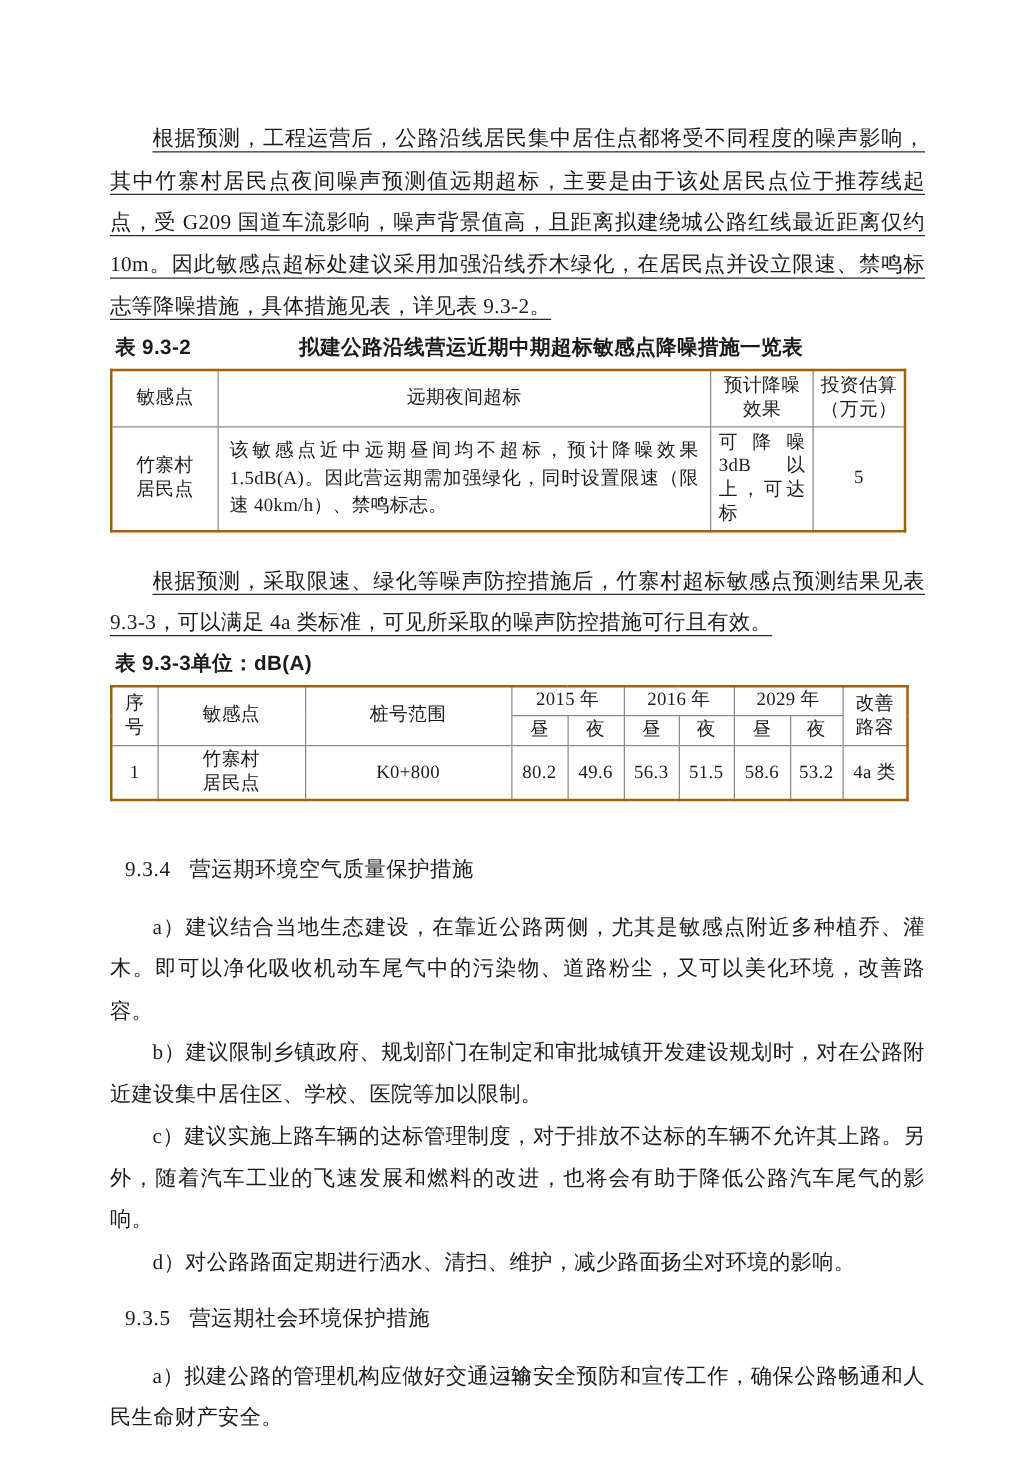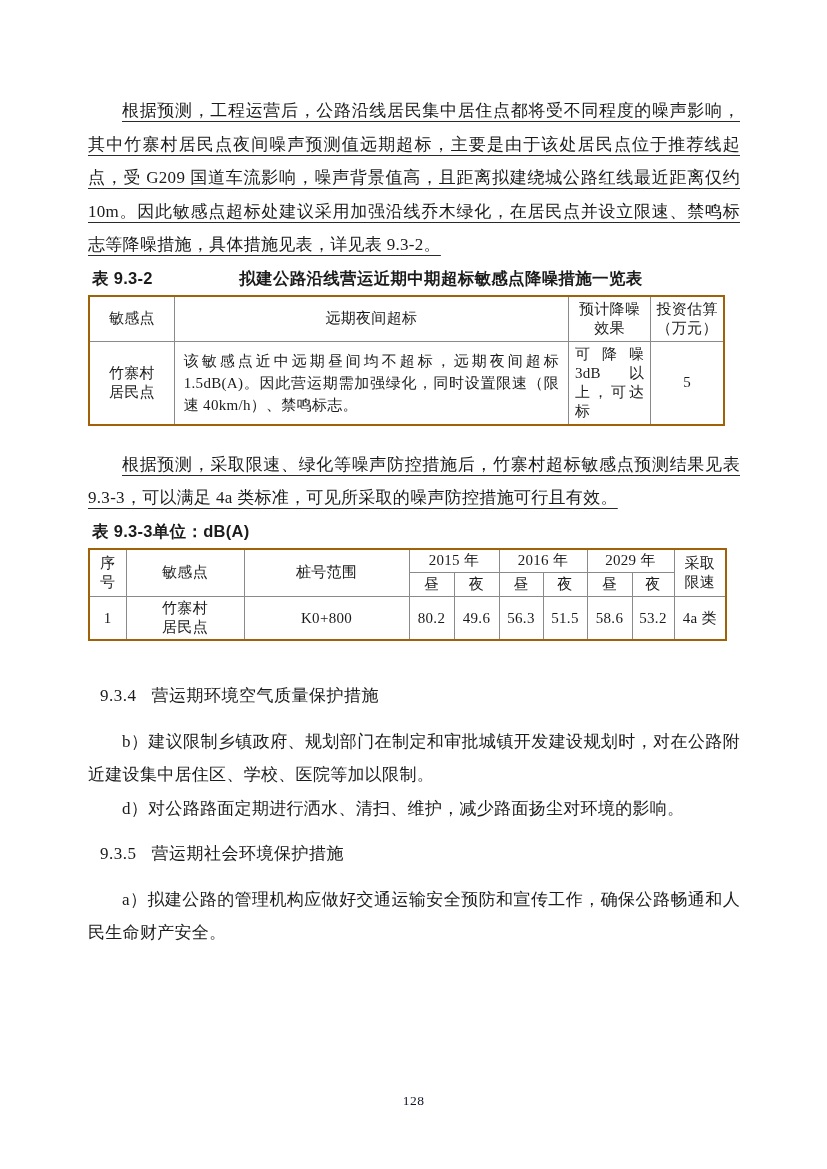--- a/index.html
+++ b/index.html
@@ -135,21 +135,21 @@
       <tbody>
         <tr class="head-row">
           <td>敏感点</td>
           <td>远期夜间超标</td>
           <td>预计降噪效果</td>
           <td>投资估算（万元）</td>
         </tr>
         <tr class="data-row">
           <td class="preline">竹寨村
 居民点</td>
-          <td class="cell-measure">该敏感点近中远期昼间均不超标，远期夜间超标 1.5dB(A)。因此营运期需加强绿化，同时设置限速（限速 40km/h）、禁鸣标志。</td>
+          <td class="cell-measure">该敏感点近中远期昼间均不超标，预计降噪效果 1.5dB(A)。因此营运期需加强绿化，同时设置限速（限速 40km/h）、禁鸣标志。</td>
           <td class="cell-effect">可降噪 3dB 以上，可达标</td>
           <td>5</td>
         </tr>
       </tbody>
     </table>
 
     <div class="spacer-22"></div>
 
     <p class="body underlined">根据预测，采取限速、绿化等噪声防控措施后，竹寨村超标敏感点预测结果见表 9.3-3，可以满足 4a 类标准，可见所采取的噪声防控措施可行且有效。</p>
 
@@ -172,21 +172,21 @@
         <col style="width:52px">
       </colgroup>
       <tbody>
         <tr class="head-row">
           <td rowspan="2">序号</td>
           <td rowspan="2">敏感点</td>
           <td rowspan="2">桩号范围</td>
           <td colspan="2">2015 年</td>
           <td colspan="2">2016 年</td>
           <td colspan="2">2029 年</td>
-          <td rowspan="2">采取限速</td>
+          <td rowspan="2">改善路容</td>
         </tr>
         <tr class="head-row">
           <td>昼</td>
           <td>夜</td>
           <td>昼</td>
           <td>夜</td>
           <td>昼</td>
           <td>夜</td>
         </tr>
         <tr class="data-row">
@@ -204,21 +204,23 @@
         </tr>
       </tbody>
     </table>
 
     <div class="spacer-26"></div>
 
     <h3 class="sec-heading">
       <span class="sec-num">9.3.4</span><span>营运期环境空气质量保护措施</span>
     </h3>
 
+    <p class="body">a）建议结合当地生态建设，在靠近公路两侧，尤其是敏感点附近多种植乔、灌木。即可以净化吸收机动车尾气中的污染物、道路粉尘，又可以美化环境，改善路容。</p>
     <p class="body">b）建议限制乡镇政府、规划部门在制定和审批城镇开发建设规划时，对在公路附近建设集中居住区、学校、医院等加以限制。</p>
+    <p class="body">c）建议实施上路车辆的达标管理制度，对于排放不达标的车辆不允许其上路。另外，随着汽车工业的飞速发展和燃料的改进，也将会有助于降低公路汽车尾气的影响。</p>
     <p class="body">d）对公路路面定期进行洒水、清扫、维护，减少路面扬尘对环境的影响。</p>
 
     <h3 class="sec-heading">
       <span class="sec-num">9.3.5</span><span>营运期社会环境保护措施</span>
     </h3>
 
     <p class="body">a）拟建公路的管理机构应做好交通运输安全预防和宣传工作，确保公路畅通和人民生命财产安全。</p>
 
   </div>
 

